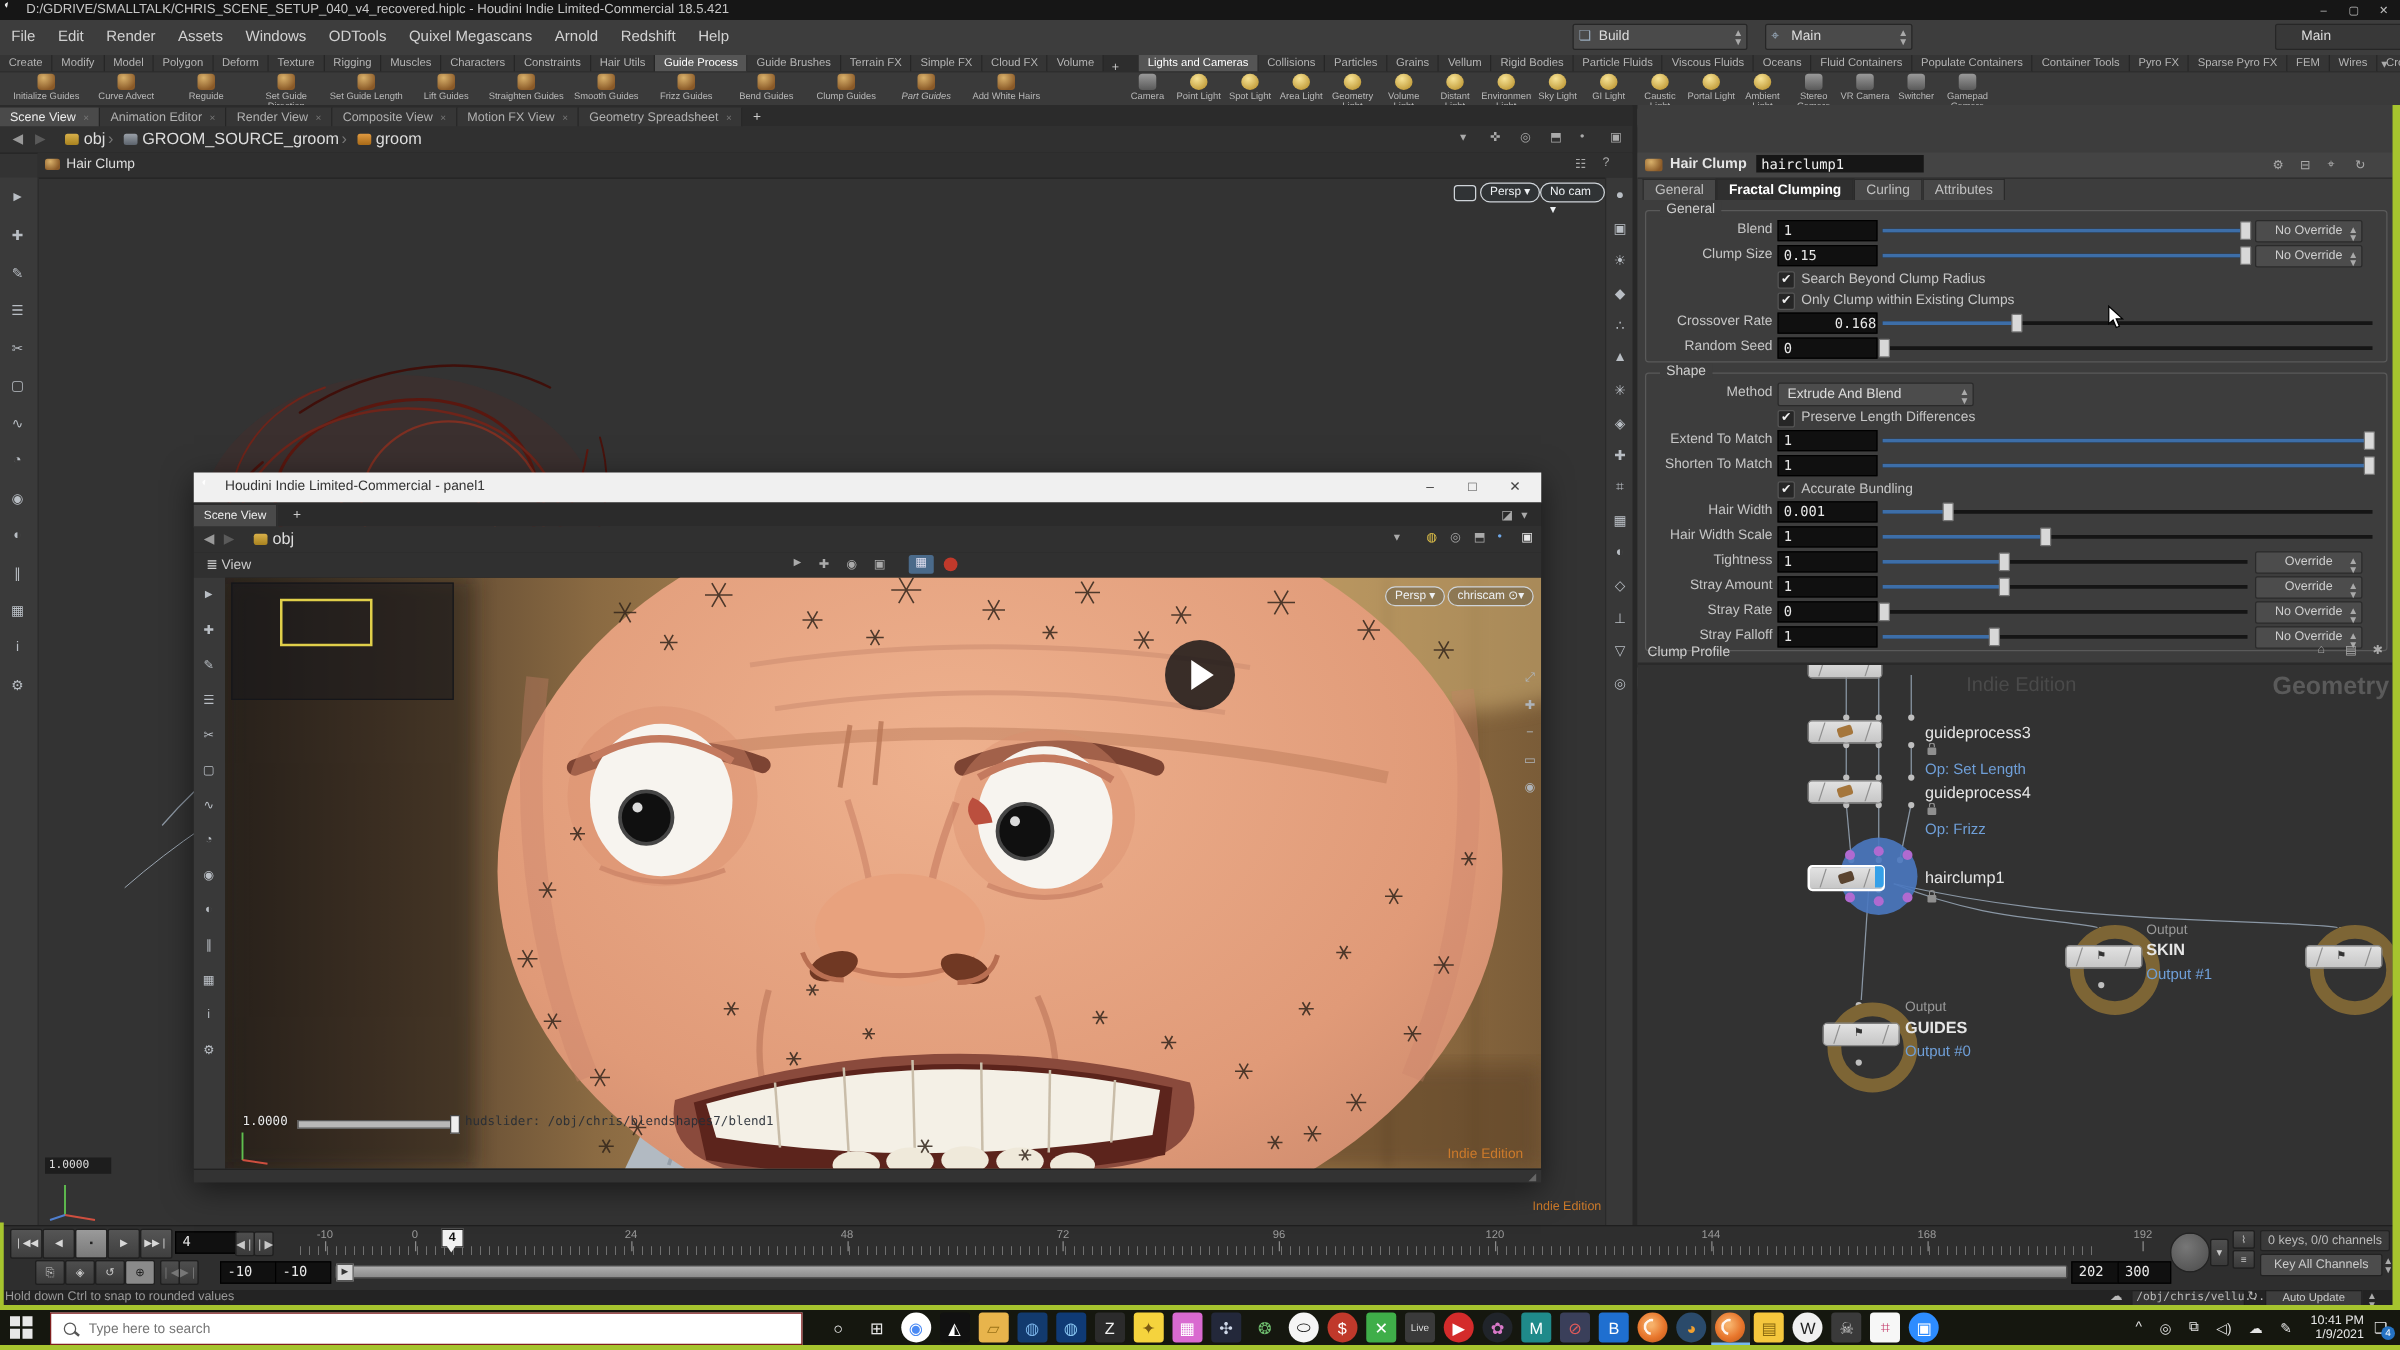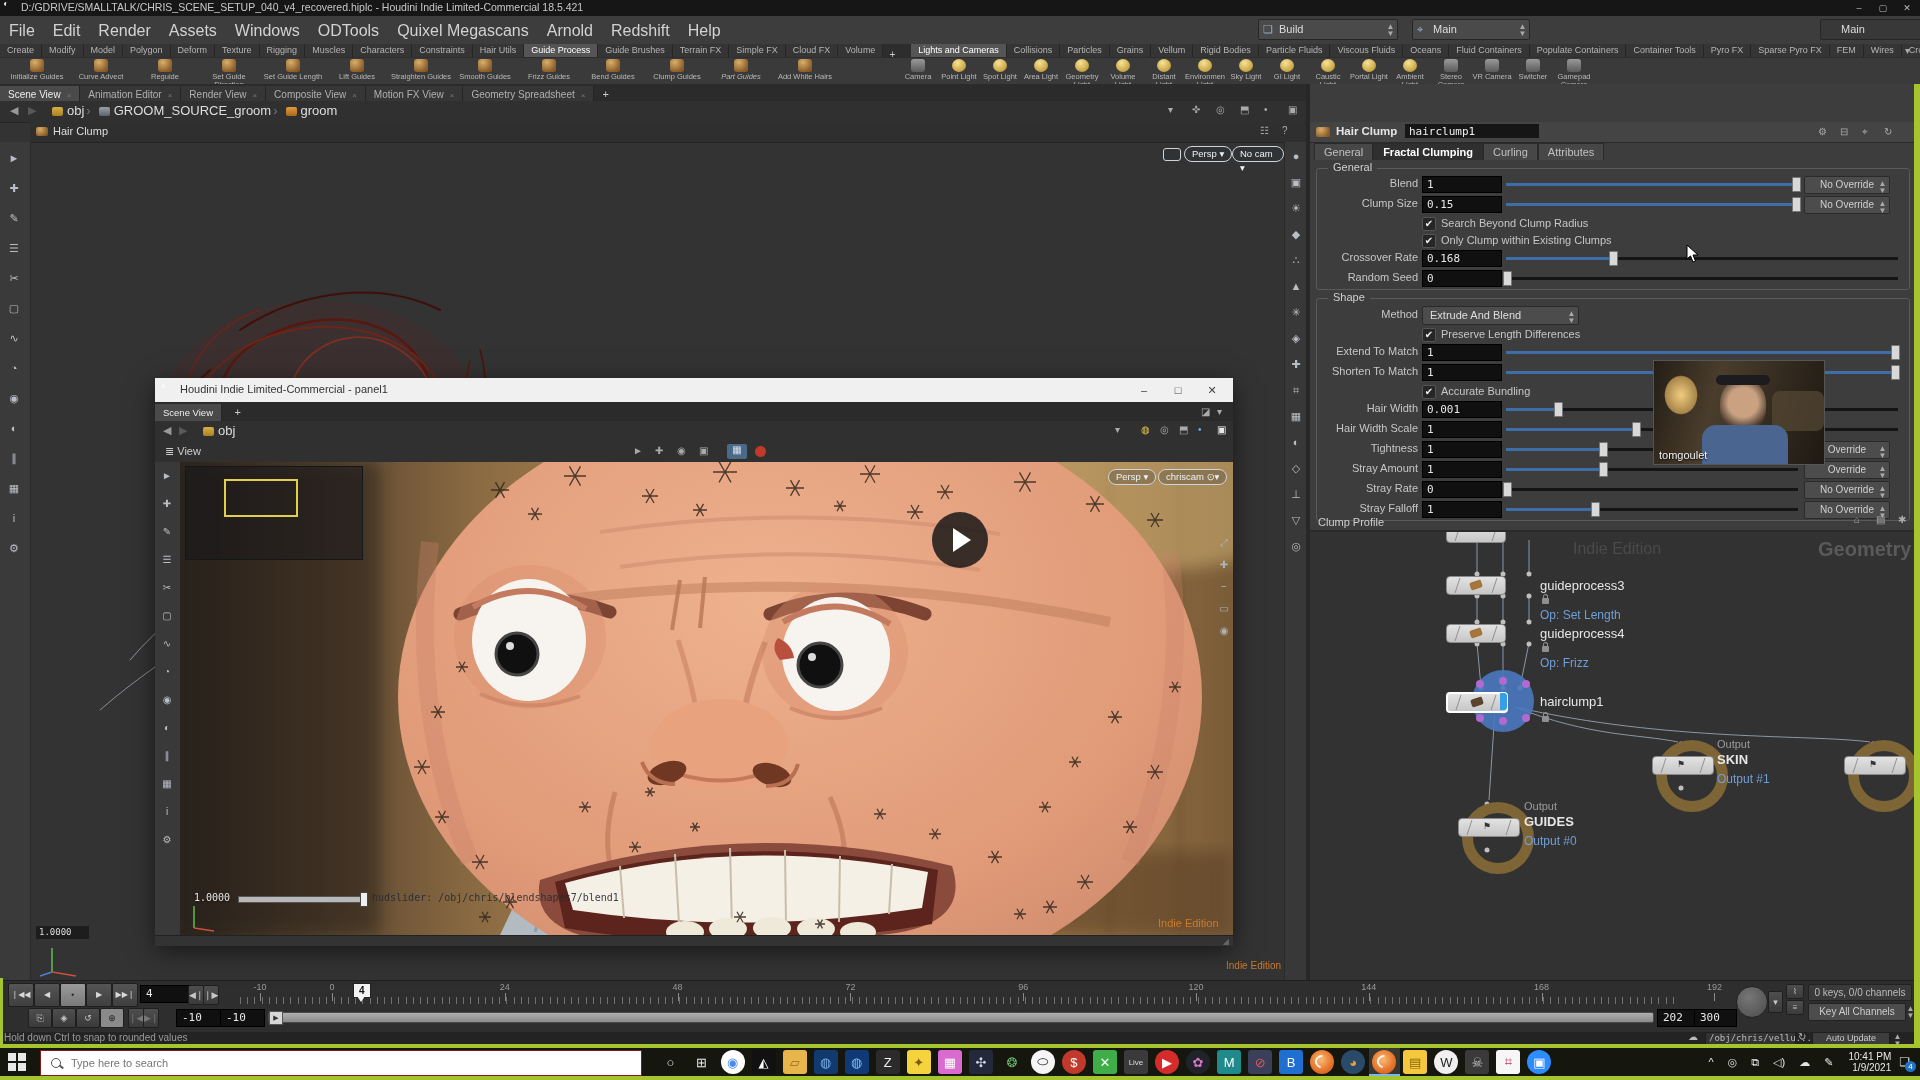--- a/index.html
+++ b/index.html
@@ -3,21 +3,21 @@
 <meta charset="utf-8">
 <style>
   html,body{margin:0;padding:0;background:#000;}
   #screen{position:relative;width:1920px;height:1080px;overflow:hidden;background:#333;
     font-family:"Liberation Sans",sans-serif;color:#ccc;-webkit-font-smoothing:antialiased;}
   .abs{position:absolute;}
   .mono{font-family:"DejaVu Sans Mono",monospace;}
   
   #titlebar{left:0;top:0;width:1920px;height:16px;background:#161616;font-size:10.5px;color:#c8c8c8;}
   #menubar{left:0;top:16px;width:1920px;height:28px;background:#3d3d3d;border-bottom:1px solid #2a2a2a;}
-  .menu-item{display:inline-block;padding:6px 9px 0 9px;font-size:16px;color:#d2d2d2;}
+  .menu-item{display:inline-block;padding:6px 9px 0 9px;font-size:12px;color:#d2d2d2;}
   .combo{position:absolute;background:#4a4a4a;border:1px solid #262626;border-radius:2px;color:#ddd;
     font-size:11px;line-height:19px;padding-left:20px;}
   .spin{position:absolute;right:2px;top:3px;width:9px;color:#aaa;font-size:8px;line-height:7px;text-align:center;}
   .wbtn{position:absolute;top:2px;width:18px;height:12px;color:#bbb;font-size:9px;text-align:center;line-height:12px;}
   
   #shelftabs{left:0;top:44px;width:1920px;height:14px;background:#2d2d2d;white-space:nowrap;}
   .stab{display:inline-block;height:13px;line-height:13px;padding:0 7px;font-size:9px;color:#b5b5b5;
     background:#353535;border-right:1px solid #262626;vertical-align:top;}
   .stab.active{background:#555;color:#fff;}
   #shelftools{left:0;top:58px;width:1920px;height:26px;background:#3a3a3a;border-bottom:1px solid #2a2a2a;}
@@ -373,21 +373,21 @@
         <div class="pfield mono" style="left: 112px; top: 112px;">0.15</div>
         <div class="track" style="left: 196px; top: 119px; width: 292px;"></div>
         <div class="tfill" style="left: 196px; top: 119px; width: 289px;"></div>
         <div class="thandle" style="left: 482px; top: 113px;"></div>
         <div class="ovr" style="left: 494px; top: 112px;">No Override<span class="spin">▲<br>▼</span></div>
         <div class="chkbox" style="left: 112px; top: 133px;">✔</div>
         <div class="chklabel" style="left: 131px; top: 133px;">Search Beyond Clump Radius</div>
         <div class="chkbox" style="left: 112px; top: 150px;">✔</div>
         <div class="chklabel" style="left: 131px; top: 150px;">Only Clump within Existing Clumps</div>
         <div class="prow-label" style="left: 8px; top: 167px;">Crossover Rate</div>
-        <div class="pfield mono" style="left: 112px; top: 166px;">0.168</div>
+        <div class="pfield mono" style="left: 112px; top: 166px; text-align: right;">0.168</div>
         <div class="track" style="left: 196px; top: 173px; width: 392px;"></div>
         <div class="tfill" style="left: 196px; top: 173px; width: 106px;"></div>
         <div class="thandle" style="left: 299px; top: 167px;"></div>
         <div class="prow-label" style="left: 8px; top: 187px;">Random Seed</div>
         <div class="pfield mono" style="left: 112px; top: 186px;">0</div>
         <div class="track" style="left: 196px; top: 193px; width: 392px;"></div>
         <div class="tfill" style="left: 196px; top: 193px; width: 0px;"></div>
         <div class="thandle" style="left: 193px; top: 187px;"></div>
         <div class="gbox" style="left: 6px; top: 214px; width: 592px; height: 221px;"></div>
         <div class="glabel" style="left: 18px; top: 207px;">Shape</div>
@@ -779,28 +779,20 @@
       </svg>
       <div class="abs" style="left:978px;top:455px;color:#cc7a2a;font-size:11px;">Indie Edition</div>
       
       <div class="abs" style="left:1037px;top:70px;width:14px;color:#aeb4ba;font-size:10px;line-height:22px;text-align:center;">⤢<br>✚<br>−<br>▭<br>◉</div>
     </div>
     <div class="abs" style="left:0;top:557px;width:1078px;height:10px;background:#333;border-top:1px solid #222;">
       <span class="abs" style="right:4px;top:1px;color:#666;font-size:8px;">◢</span>
     </div>
   </div>
 
-  <div class="cam" style="top:360px;height:103px;background:linear-gradient(105deg,#241e16,#4a3d2c 35%,#32291e 70%,#1f1913);">
-    <div class="abs" style="left:10px;top:14px;width:34px;height:40px;border-radius:50%;background:radial-gradient(#f0cc80,#a8864a 65%,transparent 70%);"></div>
-    <div class="abs" style="left:118px;top:30px;width:52px;height:40px;background:#574834;opacity:.7;border-radius:8px;"></div>
-    <div class="head" style="left:66px;top:18px;width:46px;height:52px;background:radial-gradient(circle at 50% 45%,#caa282 40%,#4a3a2c 72%);"></div>
-    <div class="abs" style="left:62px;top:14px;width:54px;height:10px;border-radius:6px;background:#1c1c1e;"></div>
-    <div class="abs" style="left:48px;top:64px;width:86px;height:40px;border-radius:14px 14px 0 0;background:#4a6690;"></div>
-    <span class="camlabel">tomgoulet</span>
-  </div>
 
   <svg class="abs" style="left:1686px;top:244px;z-index:40;" width="14" height="20">
     <path d="M1,1 L1,15 L4.5,12 L7,18 L9.5,17 L7,11 L12,11 Z" fill="#fff" stroke="#000" stroke-width="1"></path>
   </svg>
 
   <div id="timeline" class="abs">
     <span id="transport"><span class="tbtn" style="left: 8px;">❘◀◀</span><span class="tbtn" style="left: 34px;">◀</span><span class="tbtn lit" style="left: 60px;">▪</span><span class="tbtn" style="left: 86px;">▶</span><span class="tbtn" style="left: 112px;">▶▶❘</span></span>
     <div class="tfield mono" style="left:140px;top:4px;width:44px;">4</div>
     <span class="sbtn" style="left:188px;top:4px;width:14px;">◀❘</span>
     <span class="sbtn" style="left:203px;top:4px;width:14px;">❘▶</span>

